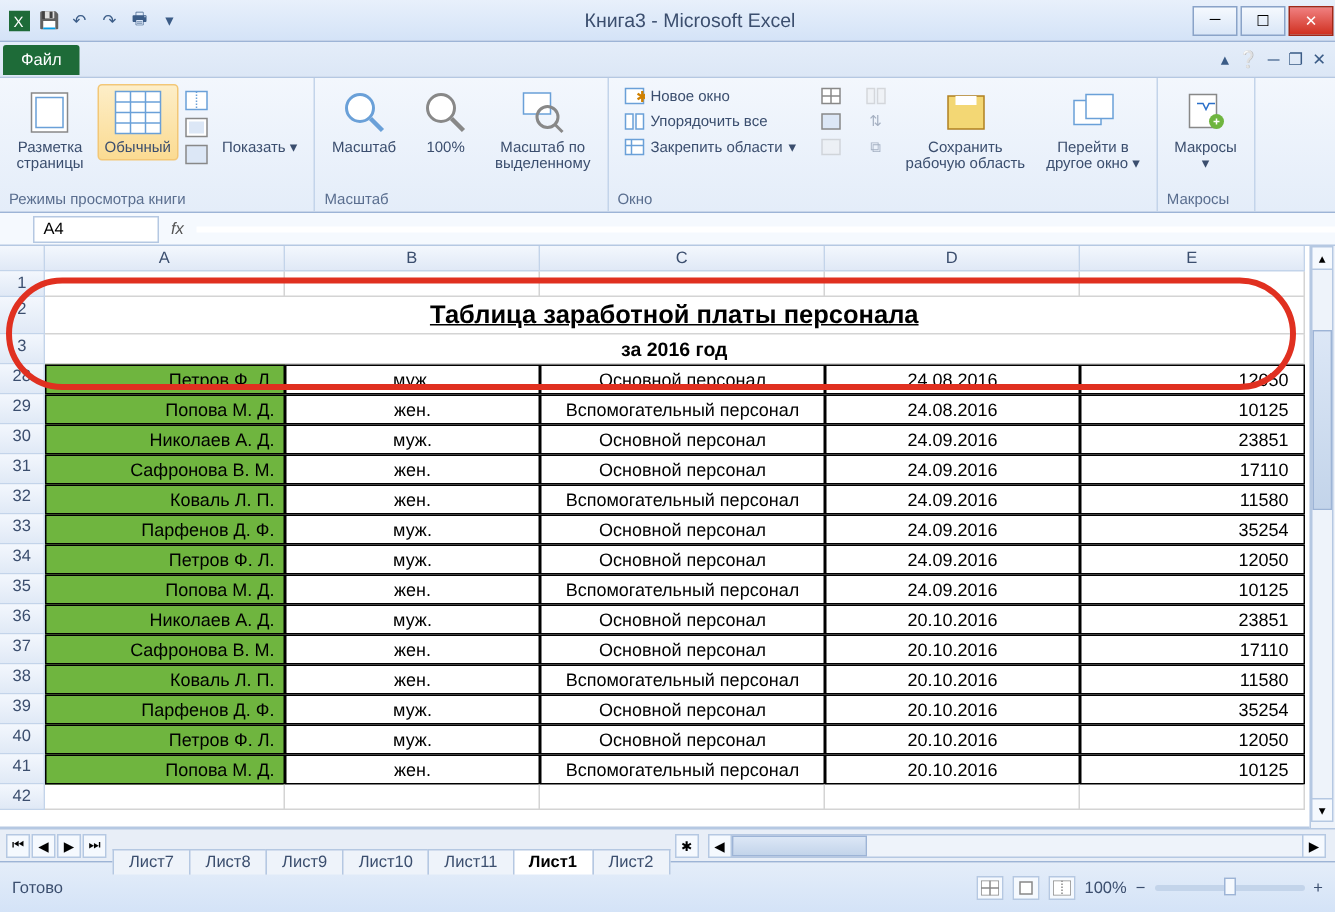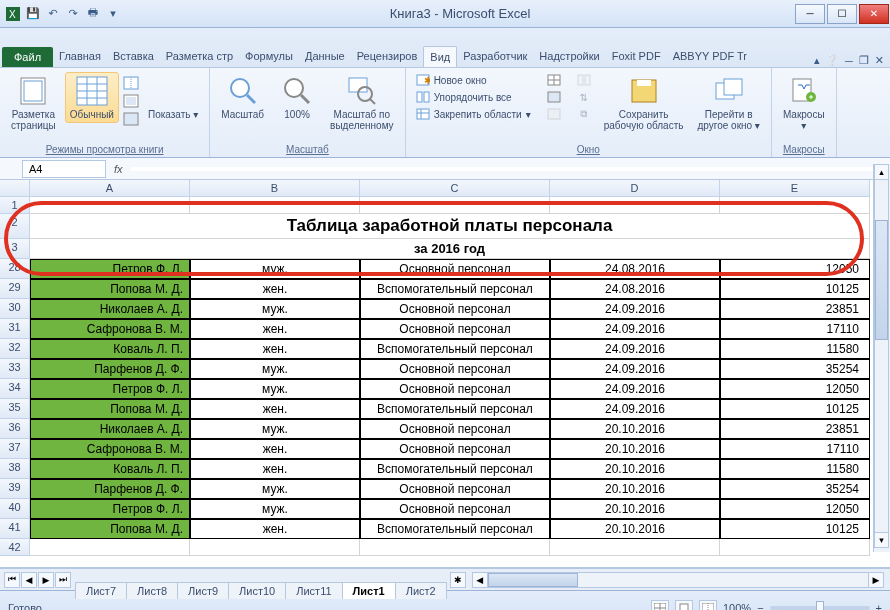--- a/index.html
+++ b/index.html
@@ -8,32 +8,32 @@
 
 .titlebar { height: 28px; background: linear-gradient(#e8f0fb,#d4e3f7); display: flex; align-items: center; border-bottom: 1px solid #9db4d6; }
 .qat { display: flex; align-items: center; gap: 2px; padding: 0 4px; }
 .qat-ico { width: 18px; height: 18px; display: flex; align-items: center; justify-content: center; font-size: 11px; color: #3b5c87; cursor: pointer; }
 .title-center { flex: 1; text-align: center; font-size: 13px; color: #3b4e6e; }
 .winbtns { display: flex; }
 .winbtn { width: 30px; height: 20px; border: 1px solid #8aa3c8; margin: 2px 1px; background: linear-gradient(#f5f9fe,#d9e6f7); display: flex; align-items: center; justify-content: center; font-size: 10px; cursor: pointer; }
 .winbtn.close { background: linear-gradient(#f08080,#d03020); color: #fff; border-color: #a02818; }
 
 
-.tabs { height: 40px; background: linear-gradient(#e4edf9,#dce7f6); display: flex; align-items: flex-end; padding-left: 2px; font-size: 11px; border-bottom: 1px solid #b5c8e2; }
+.tabs { height: 24px; background: linear-gradient(#e4edf9,#dce7f6); display: flex; align-items: center; padding-left: 2px; font-size: 11px; border-bottom: 1px solid #b5c8e2; }
 .file-tab { background: #1e6b38; color: #fff; padding: 4px 12px; font-size: 11px; border-radius: 2px 2px 0 0; cursor: pointer; }
 .tab { padding: 4px 6px; color: #3b4e6e; cursor: pointer; white-space: nowrap; }
 .tab.active { background: #f5f9fe; border: 1px solid #b5c8e2; border-bottom: none; border-radius: 2px 2px 0 0; }
 .tab-right { margin-left: auto; display: flex; align-items: center; gap: 6px; padding-right: 6px; color: #3b5c87; }
 .tab-right span { cursor: pointer; font-size: 11px; }
 
 
 .ribbon { height: 90px; background: linear-gradient(#f3f7fd,#e4edf9); display: flex; border-bottom: 1px solid #9db4d6; font-size: 10px; }
 .group { border-right: 1px solid #c3d4ea; padding: 4px 6px 2px; display: flex; flex-direction: column; }
 .group-body { flex: 1; display: flex; align-items: flex-start; gap: 4px; }
-.group-label { text-align: center; color: #5a6e8f; font-size: 10px; padding-top: 2px; text-decoration: underline; }
+.group-label { color: #5a6e8f; font-size: 10px; padding-top: 2px; }
 .rbtn { display: flex; flex-direction: column; align-items: center; gap: 2px; padding: 2px 4px; cursor: pointer; border: 1px solid transparent; border-radius: 3px; color: #3b4e6e; min-width: 48px; }
 .rbtn.active { border-color: #f3c776; background: linear-gradient(#fdeec8,#fbdb92); }
 .rbtn .ico { width: 32px; height: 32px; display: flex; align-items: center; justify-content: center; }
 .rbtn .lbl { font-size: 10px; text-align: center; line-height: 1.1; white-space: pre-line; }
 .rstack { display: flex; flex-direction: column; gap: 1px; }
 .ritem { display: flex; align-items: center; gap: 4px; padding: 1px 4px; cursor: pointer; font-size: 10px; color: #3b4e6e; white-space: nowrap; }
 .ritem .sico { width: 14px; height: 14px; display: inline-flex; align-items: center; justify-content: center; }
 
 
 .fbar { height: 22px; border-bottom: 1px solid #b5c8e2; display: flex; align-items: center; background: #f5f9fe; font-size: 11px; }
@@ -104,33 +104,20 @@
   <div class="title-center">Книга3  -  Microsoft Excel</div>
   <div class="winbtns">
     <div class="winbtn">─</div>
     <div class="winbtn">☐</div>
     <div class="winbtn close">✕</div>
   </div>
 </div>
 
 <div class="tabs">
   <div class="file-tab">Файл</div>
-  <div id="tabrow" style="display: flex;">
-      <div class="tab">Главная</div>
-      <div class="tab">Вставка</div>
-      <div class="tab">Разметка стр</div>
-      <div class="tab">Формулы</div>
-      <div class="tab">Данные</div>
-      <div class="tab">Рецензиров</div>
-      <div class="tab active">Вид</div>
-      <div class="tab">Разработчик</div>
-      <div class="tab">Надстройки</div>
-      <div class="tab">Foxit PDF</div>
-      <div class="tab">ABBYY PDF Tr</div>
-    </div>
   <div class="tab-right">
     <span>▴</span>
     <span style="color:#2a6fc9">❔</span>
     <span>─</span>
     <span>❐</span>
     <span>✕</span>
   </div>
 </div>
 
 <div class="ribbon">
@@ -349,21 +336,21 @@
       <div class="colhdr">C</div>
       <div class="colhdr">D</div>
       <div class="colhdr">E</div>
       <div class="rowhdr">1</div>
       <div class="cell"></div>
       <div class="cell"></div>
       <div class="cell"></div>
       <div class="cell"></div>
       <div class="cell"></div>
       <div class="rowhdr">2</div>
-      <div class="cell title1" style="grid-column: 2 / 7;">Таблица заработной платы персонала</div>
+      <div class="cell title1" style="grid-column: 2 / 7; text-decoration: underline;">Таблица заработной платы персонала</div>
       <div class="rowhdr">3</div>
       <div class="cell title2" style="grid-column: 2 / 7;">за 2016 год</div>
       <div class="rowhdr">28</div>
       <div class="cell tblcell left greencell">Петров Ф. Л.</div>
       <div class="cell tblcell">муж.</div>
       <div class="cell tblcell">Основной персонал</div>
       <div class="cell tblcell">24.08.2016</div>
       <div class="cell tblcell right">12050</div>
       <div class="rowhdr">29</div>
       <div class="cell tblcell left greencell">Попова М. Д.</div>

